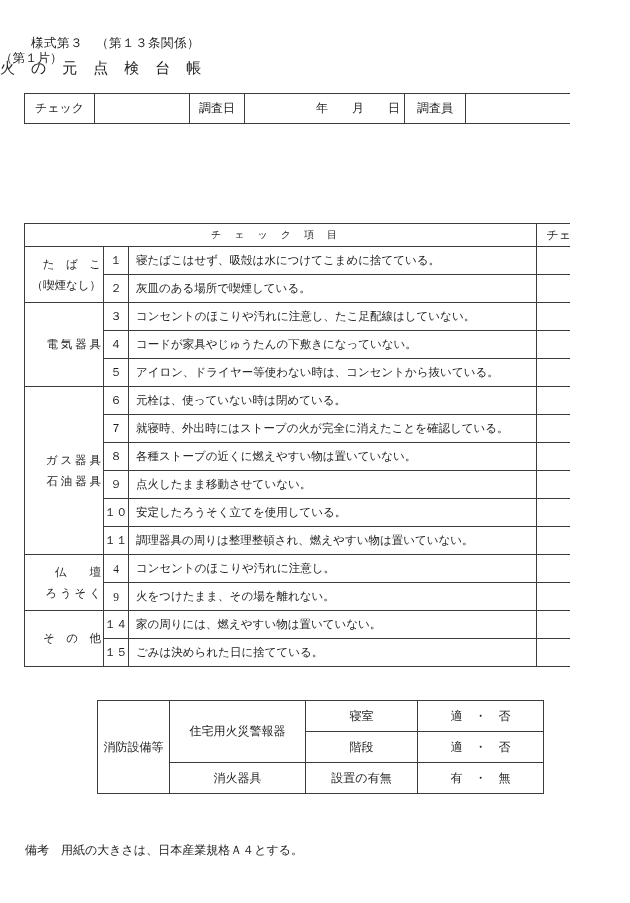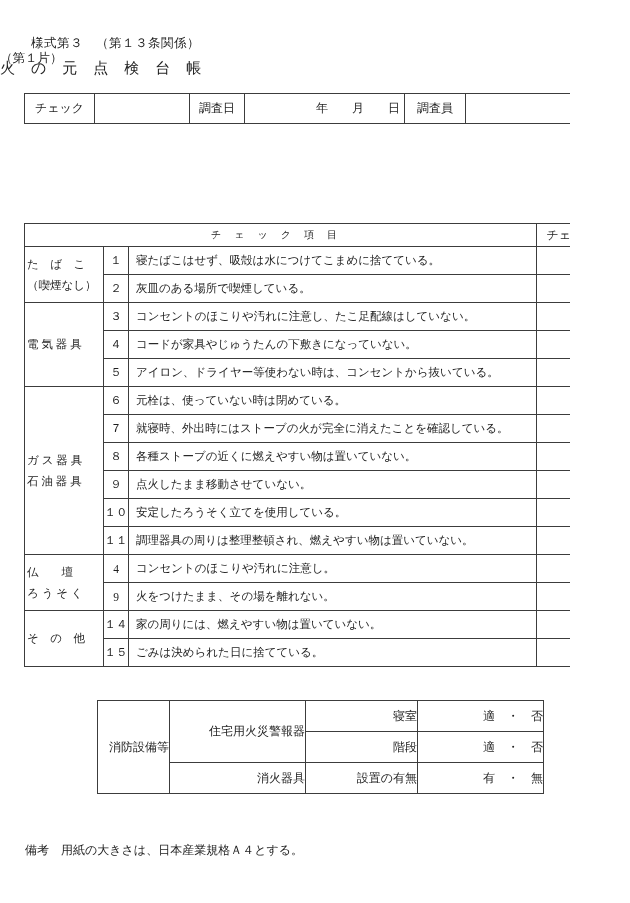--- a/index.html
+++ b/index.html
@@ -26,28 +26,28 @@
   .info-table tr.row2 td { height:27px; }
   .info-table td.name-value { text-align:right; padding-right:8px; }
   .info-table td.date-value { text-align:right; padding-right:4px; }
   .info-table td.ghost { border-top:none; border-right:none; border-bottom:none; }
 
   
   .check-table { position:absolute; left:24px; top:223px; width:581px; }
   .check-table td { height:28px; }
   .check-table tr.chead td { height:23px; text-align:center; }
   .check-table td.items-head { letter-spacing:13px; font-size:10px; }
-  .check-table td.cat { text-align:left; font-size:11.5px; line-height:21px; padding:0 2px; }
+  .check-table td.cat { text-align:right; font-size:11.5px; line-height:21px; padding:0 2px; }
   .check-table td.num { text-align:center; font-size:11.5px; padding:0; }
   .check-table td.item { text-align:left; padding-left:7px; font-size:11.5px; }
   .check-table td.chk { }
 
   
   .equip-table { position:absolute; left:97px; top:700px; width:446px; }
-  .equip-table td { height:31px; text-align:right; }
+  .equip-table td { height:31px; text-align:center; }
 
   .remark { position:absolute; left:25px; top:842px; font-size:12px; }
   .remark .lbl { margin-right:12px; }
 </style>
 </head>
 <body>
 
 <div class="page">
 
   <div class="form-code">様式第３　（第１３条関係）</div>

